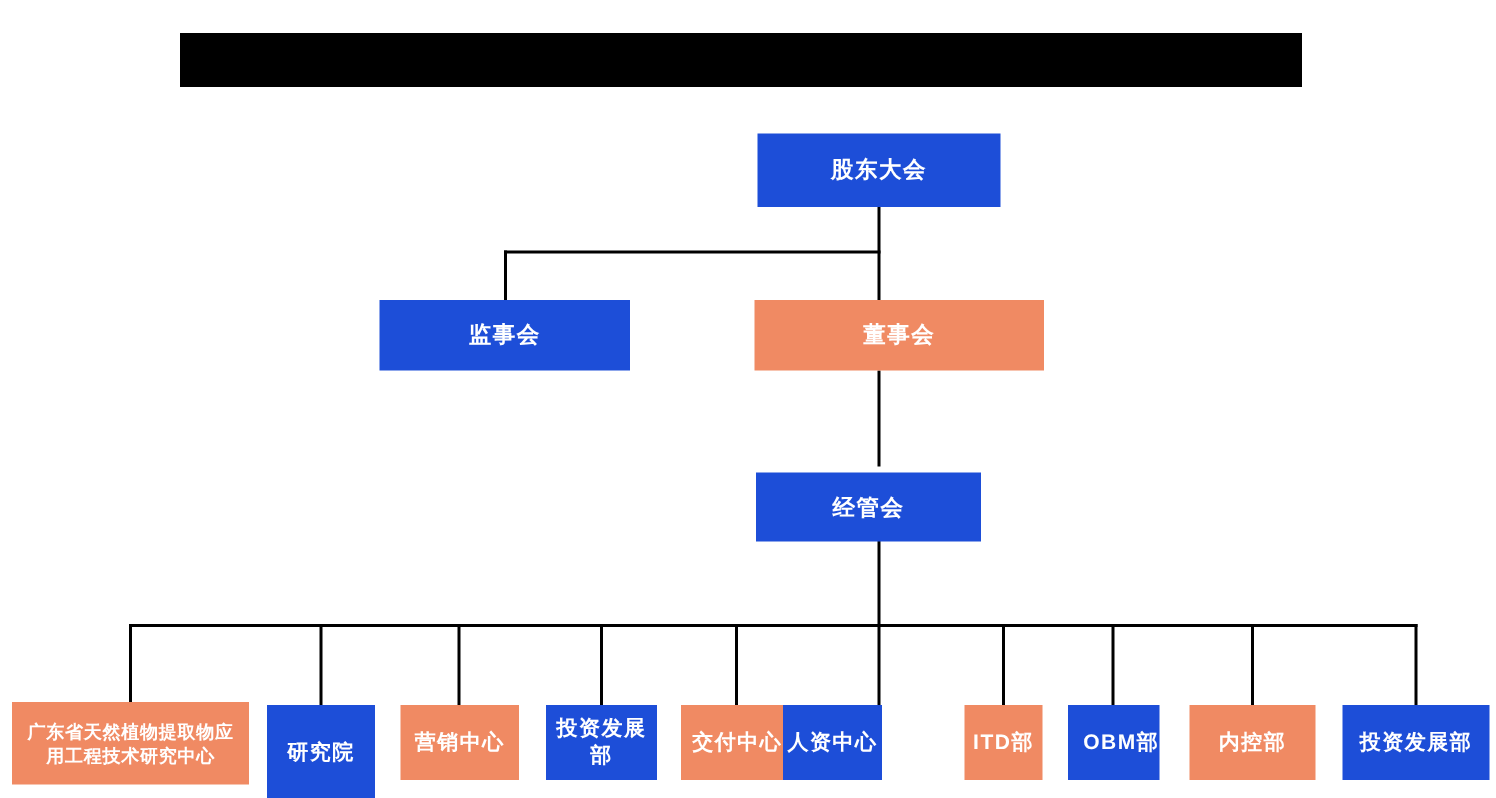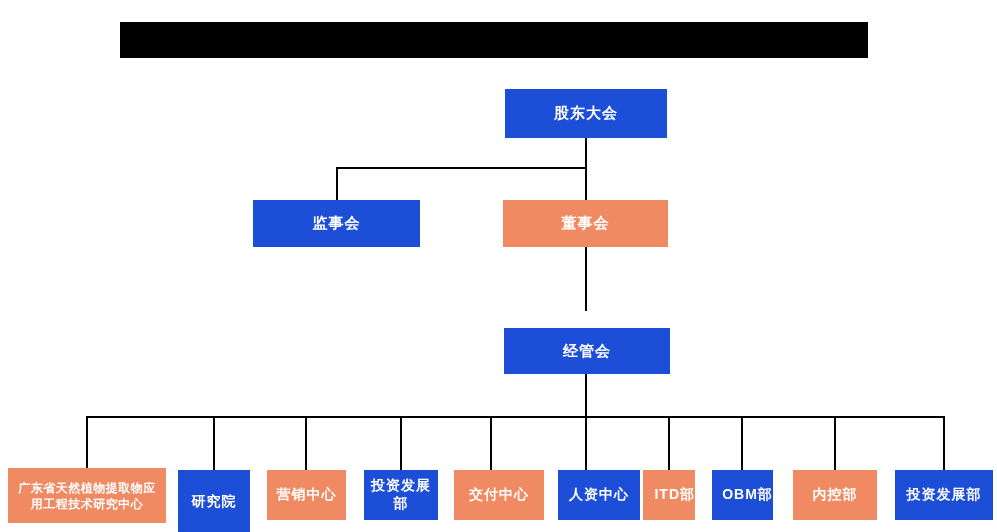--- a/index.html
+++ b/index.html
@@ -70,48 +70,48 @@
   <div class="vline" style="left:834px; top:416px; height:54px;"></div>
   <div class="vline" style="left:943px; top:416px; height:54px;"></div>
 
   <div class="node dark" style="left:505px; top:89px; width:162px; height:49px;">
     <span>股东大会</span>
   </div>
 
   <div class="node dark" style="left:253px; top:200px; width:167px; height:47px;">
     <span>监事会</span>
   </div>
-  <div class="node light" style="left:503px; top:200px; width:165px; height:47px;">
+  <div class="node light" style="left:503px; top:200px; width:193px; height:47px;">
     <span>董事会</span>
   </div>
 
-  <div class="node dark" style="left:504px; top:328px; width:166px; height:46px;align-items:center;">
+  <div class="node dark" style="left:504px; top:315px; width:150px; height:46px;align-items:center;">
     <span>经管会</span>
   </div>
 
   <div class="node light dept dept-multiline" style="left:8px; top:468px; width:158px; height:55px;align-items:center;">
     <span>广东省天然植物提取物应</span>
     <span>用工程技术研究中心</span>
   </div>
   <div class="node dark dept" style="left:178px; top:470px; width:72px; height:63px;">
     <span>研究院</span>
   </div>
   <div class="node light dept" style="left:267px; top:470px; width:79px; height:50px;">
     <span>营销中心</span>
   </div>
   <div class="node dark dept" style="left:364px; top:470px; width:74px; height:50px;">
     <span>投资发展部</span>
   </div>
-  <div class="node light dept" style="left:454px; top:470px; width:90px; height:50px;text-align:center;">
+  <div class="node light dept" style="left:454px; top:470px; width:75px; height:50px;text-align:center;">
     <span>交付中心</span>
   </div>
-  <div class="node dark dept" style="left:558px; top:470px; width:82px; height:50px;">
+  <div class="node dark dept" style="left:522px; top:470px; width:66px; height:50px;">
     <span>人资中心</span>
   </div>
-  <div class="node light dept" style="left:643px; top:470px; width:52px; height:50px;align-items:flex-end;">
+  <div class="node light dept" style="left:643px; top:470px; width:52px; height:50px;">
     <span>ITD部</span>
   </div>
   <div class="node dark dept" style="left:712px; top:470px; width:61px; height:50px;padding-left:10px;">
     <span>OBM部</span>
   </div>
   <div class="node light dept" style="left:793px; top:470px; width:84px; height:50px;">
     <span>内控部</span>
   </div>
   <div class="node dark dept" style="left:895px; top:470px; width:98px; height:50px;">
     <span>投资发展部</span>

